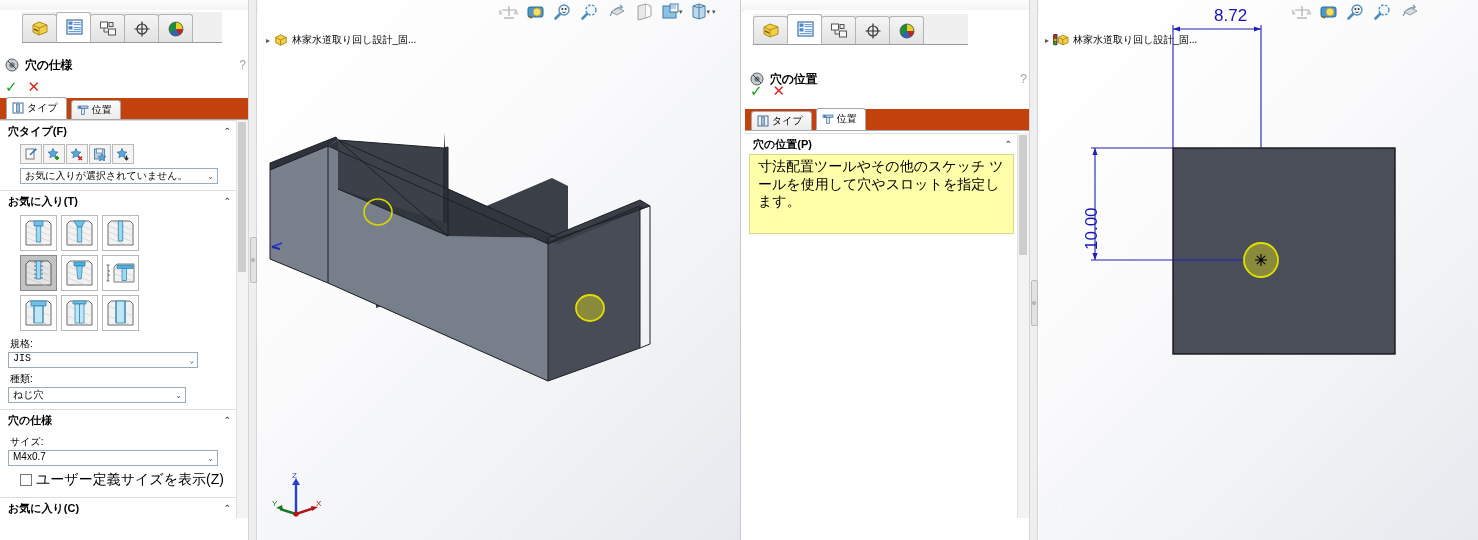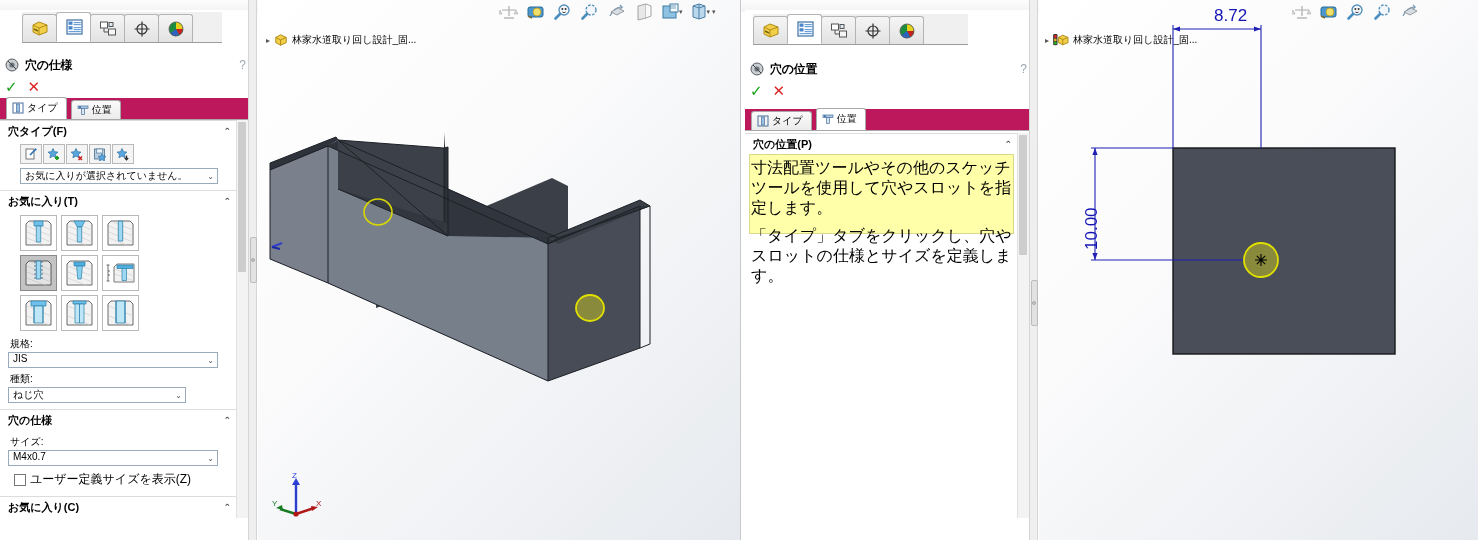--- a/index.html
+++ b/index.html
@@ -31,21 +31,21 @@
 
   .pm-title{display:flex;align-items:center;height:22px;padding:0 4px;}
   .pm-title .t{font-weight:bold;font-size:12px;margin-left:5px;letter-spacing:-.3px;}
   .pm-title .q{margin-left:auto;color:#9aa4b0;font-size:12px;padding-right:6px;}
 
   .pm-ok{display:flex;align-items:center;height:20px;padding-left:5px;gap:10px;}
   .ok-check{color:#12a012;font-size:15px;font-weight:bold;line-height:1;}
   .ok-x{color:#d22;font-size:15px;font-weight:bold;line-height:1;}
 
   .sub-tabs{display:flex;align-items:flex-end;height:22px;
-    border-bottom:1px solid #a8a8a8;padding-left:6px;background:#be185d;}
+    border-bottom:1px solid #a8a8a8;padding-left:6px;background:#c2410c;}
   .sub-tab{display:flex;align-items:center;gap:3px;height:19px;padding:0 8px 0 5px;
     border:1px solid #a8a8a8;border-bottom:none;background:linear-gradient(#fafafa,#ececec);
     border-radius:3px 3px 0 0;margin-right:4px;font-size:10px;box-sizing:border-box;}
   .sub-tab.active{background:#fff;height:22px;border-bottom:1px solid #fff;position:relative;z-index:2;}
 
   .pm-body{position:absolute;left:0;right:0;overflow:hidden;background:#fff;}
   .sec{border-top:1px solid #dcdcdc;}
   .sec-head{display:flex;align-items:center;height:20px;padding:0 6px 0 8px;font-weight:bold;font-size:11px;}
   .sec-head .chev{margin-left:auto;color:#555;font-size:9px;}
   .sec-body{padding:1px 8px 6px 8px;}
@@ -59,24 +59,24 @@
   .combo .cv{white-space:nowrap;overflow:hidden;}
   .combo .arr{position:absolute;right:3px;top:3px;color:#555;font-size:8px;}
 
   .lbl{font-size:10px;margin:4px 0 1px 2px;}
 
   .hole-grid{display:grid;grid-template-columns:repeat(3,37px);gap:4px;margin:3px 0 6px 12px;}
   .hole-btn{width:37px;height:36px;border:1px solid #b9b9b9;background:#fff;
     display:flex;align-items:center;justify-content:center;box-sizing:border-box;}
   .hole-btn.sel{background:#c3c3c3;border:1px solid #8a8a8a;}
 
-  .chk-row{display:flex;align-items:center;gap:4px;margin:5px 0 2px 6px;font-size:12px;}
+  .chk-row{display:flex;align-items:center;gap:4px;margin:5px 0 2px 12px;font-size:14px;}
   .chk{width:10px;height:10px;border:1px solid #767676;background:#fff;}
 
-  .note{background:#ffffaa;border:1px solid #d9d98a;padding:3px 1px;font-size:16px;line-height:1.25;}
+  .note{background:#ffffaa;border:1px solid #d9d98a;padding:3px 8px;font-size:14px;line-height:1.25;}
   .note p{margin:0 0 8px 0;}
   .note p:last-child{margin-bottom:0;}
 
   .pm-scroll{position:absolute;top:0;width:11px;background:#f3f3f3;border-left:1px solid #e0e0e0;}
   .pm-scroll .thumb{position:absolute;left:1px;width:8px;background:#cdcdcd;border-radius:1px;}
 
   
   .splitter{position:absolute;top:0;width:9px;height:540px;background:#efefef;
     border-left:1px solid #d5d5d5;border-right:1px solid #d5d5d5;box-sizing:border-box;}
   .splitter .grip{position:absolute;left:1px;width:7px;height:46px;
@@ -320,21 +320,21 @@
                 <svg width="31" height="30" viewBox="0 0 31 30">
                     <path d="M3 6 L6 3 L25 3 L28 6 L28 27 L3 27 Z" fill="#f2f2f2" stroke="#6b6b6b" stroke-width="1"></path>
                     <path d="M4 8 l24 10 M4 18 l22 9" stroke="#c9c9c9" stroke-width=".6"></path>
                     <path d="M11 3 h9 v22 h-9z" fill="#bfe6f7" stroke="#2a7fa8" stroke-width=".8"></path>
                     <path d="M11 3 v22 M20 3 v22" stroke="#2a7fa8" stroke-width=".9"></path>
                   </svg>
               </div>
             </div>
 
             <div class="lbl">規格:</div>
-            <div class="combo" style="width:210px;">
+            <div class="combo" style="width:190px;font-family:Liberation Mono, monospace;">
               <span class="cv">JIS</span>
               <span class="arr">⌄</span>
             </div>
 
             <div class="lbl">種類:</div>
             <div class="combo" style="width:178px;">
               <span class="cv">ねじ穴</span>
               <span class="arr">⌄</span>
             </div>
           </div>
@@ -580,21 +580,21 @@
           <svg width="20" height="18" viewBox="0 0 20 18">
             <circle cx="10" cy="9" r="7" fill="#1c8c3e"></circle>
             <path d="M10 9 L10 2 A7 7 0 0 1 17 9 Z" fill="#e6d21a"></path>
             <path d="M10 9 L17 9 A7 7 0 0 1 13 15 Z" fill="#c62020"></path>
             <path d="M10 9 L13 15 A7 7 0 0 1 4.2 13.5 Z" fill="#2d62c0"></path>
             <circle cx="10" cy="9" r="7" fill="none" stroke="#555" stroke-width=".8"></circle>
           </svg>
         </div>
       </div>
 
-      <div class="pm-title" style="position:absolute;top:48px;left:0;width:284px;">
+      <div class="pm-title" style="position:absolute;top:58px;left:0;width:284px;">
         <svg width="16" height="16" viewBox="0 0 16 16">
           <circle cx="8" cy="8" r="6" fill="#c9cdd2" stroke="#5a5f66" stroke-width="1"></circle>
           <circle cx="8" cy="8" r="2.6" fill="#6f7680"></circle>
           <path d="M4 4 L12 12" stroke="#444" stroke-width="1"></path>
         </svg>
         <span class="t">穴の位置</span>
         <span class="q">?</span>
       </div>
 
       <div class="pm-ok" style="position:absolute;top:70px;left:0;width:284px;">
@@ -622,21 +622,20 @@
 
       <div class="pm-body" style="top:123px;height:385px;width:273px;">
         <div class="sec">
           <div class="sec-head">
             <span>穴の位置(P)</span>
             <span class="chev">⌃</span>
           </div>
           <div class="sec-body" style="padding:0 4px 0 4px;">
             <div class="note" style="height:80px;box-sizing:border-box;">
               <p>寸法配置ツールやその他のスケッチ ツールを使用して穴やスロットを指定します。</p>
-              <p>「タイプ」タブをクリックし、穴やスロットの仕様とサイズを定義します。</p>
             </div>
           </div>
         </div>
       </div>
 
       <div class="pm-scroll" style="right:0;top:123px;height:385px;">
         <div class="thumb" style="top:2px;height:120px;"></div>
       </div>
     </div>
 

